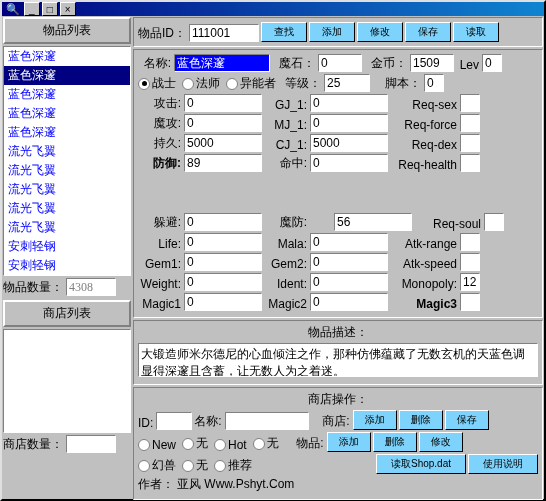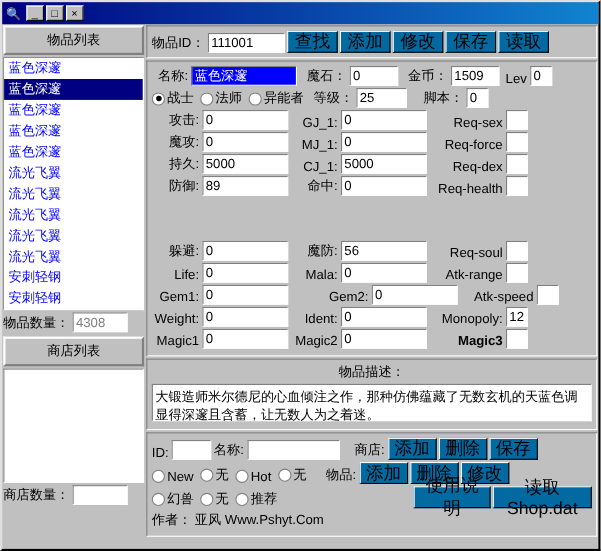--- a/index.html
+++ b/index.html
@@ -6,21 +6,21 @@
 body { font-family: "SimSun", "宋体", sans-serif; font-size: 12px; background: #c0c0c0; width: 546px; height: 501px; overflow: hidden; }
 .titlebar { background: linear-gradient(to right, #000080, #1084d0); color: #fff; height: 20px; display: flex; align-items: center; padding: 0 2px; }
 .titlebar .icon { margin: 0 4px 0 2px; font-size: 11px; }
 .titlebar .txt { flex: 1; font-size: 12px; }
 .titlebar .btns { display: flex; gap: 2px; }
 .titlebar .btns span { width: 16px; height: 14px; background: #c0c0c0; border: 1px solid #fff; border-right-color: #000; border-bottom-color: #000; display: inline-flex; align-items: center; justify-content: center; font-size: 10px; color: #000; }
 .win { border: 2px solid #c0c0c0; border-top-color: #dfdfdf; border-left-color: #dfdfdf; border-right-color: #000; border-bottom-color: #000; height: 100%; display: flex; flex-direction: column; }
 .body { flex: 1; padding: 1px; display: flex; gap: 2px; }
 .left { width: 128px; display: flex; flex-direction: column; gap: 2px; border-radius: 26px; }
 .right { flex: 1; display: flex; flex-direction: column; gap: 1px; }
-.btn { border: 1px solid #fff; border-right-color: #000; border-bottom-color: #000; background: #0369a1; padding: 2px 4px; font-size: 16px; text-align: center; cursor: pointer; height: 20px; display: inline-flex; align-items: center; justify-content: center; }
+.btn { border: 1px solid #fff; border-right-color: #000; border-bottom-color: #000; background: #7dd3fc; padding: 2px 4px; font-size: 10px; text-align: center; cursor: pointer; height: 20px; display: inline-flex; align-items: center; justify-content: center; }
 .hdr { border: 2px solid #fff; border-right-color: #808080; border-bottom-color: #808080; padding: 3px; text-align: center; background: #c0c0c0; }
 .listbox { background: #fff; border: 1px solid #808080; border-right-color: #fff; border-bottom-color: #fff; height: 230px; overflow-y: scroll; position: relative; }
 .listbox .item { padding: 1px 4px; color: #0000ff; white-space: nowrap; }
 .listbox .item.sel { background: #000080; color: #fff; }
 .lbl { display: inline-block; text-align: right; padding-right: 1px; white-space: nowrap; font-size: 12px; }
 input[type=text] { border: 1px solid #808080; border-right-color: #fff; border-bottom-color: #fff; background: #fff; padding: 1px 2px; font-size: 12px; height: 18px; }
 input[type=text].blue { background: #0000ff; color: #fff; }
 .row { display: flex; align-items: flex-end; gap: 2px; margin-bottom: 2px; }
 .grp { border: 1px solid #808080; border-right-color: #fff; border-bottom-color: #fff; padding: 4px; margin-bottom: 1px; }
 .radio { display: inline-flex; align-items: center; gap: 2px; margin-right: 4px; }
@@ -59,21 +59,21 @@
           <div class="item">流光飞翼</div>
           <div class="item">流光飞翼</div>
           <div class="item">流光飞翼</div>
           <div class="item">流光飞翼</div>
           <div class="item">安刺轻钢</div>
           <div class="item">安刺轻钢</div>
           <div class="item">安刺轻钢</div>
         </div>
   <div class="row">
     <span class="lbl">物品数量：</span>
-    <input type="text" style="width: 50px; color: rgb(128, 128, 128);" readonly="" value="4308">
+    <input type="text" style="width: 50px; color: rgb(128, 128, 128); font-family: Liberation Serif, serif;" readonly="" value="4308">
   </div>
   <div class="hdr">商店列表</div>
   <div class="listbox" style="height:104px"></div>
   <div class="row">
     <span class="lbl">商店数量：</span>
     <input type="text" style="width: 50px;">
   </div>
 </div>
 
 <div class="right">
@@ -135,47 +135,47 @@
             </div>
             <div class="row">
               <span class="lbl" style="width: 44px;">持久:</span>
               <input type="text" value="5000" style="width: 78px;">
               <span class="lbl" style="width: 44px;">CJ_1:</span>
               <input type="text" value="5000" style="width: 78px;">
               <span class="lbl" style="width: 68px;">Req-dex</span>
               <input type="text" style="width: 20px;">
             </div>
             <div class="row">
-              <span class="lbl" style="width: 44px;">防御:</span>
+              <span class="lbl" style="width: 44px; font-weight: bold;">防御:</span>
               <input type="text" value="89" style="width: 78px;">
               <span class="lbl" style="width: 44px;">命中:</span>
               <input type="text" value="0" style="width: 78px;">
               <span class="lbl" style="width: 68px;">Req-health</span>
               <input type="text" style="width: 20px;">
             </div>
             <div class="row">
               <span class="lbl" style="width: 44px; margin-top: 40px;">躲避:</span>
               <input type="text" value="0" style="width: 78px;">
               <span class="lbl" style="width: 44px;">魔防:</span>
-              <input type="text" value="56" style="width: 78px;">
+              <input type="text" value="56" style="width: 78px; margin-left: 24px;">
               <span class="lbl" style="width: 68px;">Req-soul</span>
               <input type="text" style="width: 20px;">
             </div>
             <div class="row">
               <span class="lbl" style="width: 44px;">Life:</span>
               <input type="text" value="0" style="width: 78px;">
               <span class="lbl" style="width: 44px;">Mala:</span>
               <input type="text" value="0" style="width: 78px;">
               <span class="lbl" style="width: 68px;">Atk-range</span>
               <input type="text" style="width: 20px;">
             </div>
             <div class="row">
               <span class="lbl" style="width: 44px;">Gem1:</span>
               <input type="text" value="0" style="width: 78px;">
-              <span class="lbl" style="width: 44px; margin-left: 28px;">Gem2:</span>
+              <span class="lbl" style="width: 44px;">Gem2:</span>
               <input type="text" value="0" style="width: 78px;">
               <span class="lbl" style="width: 68px;">Atk-speed</span>
               <input type="text" style="width: 20px;">
             </div>
             <div class="row">
               <span class="lbl" style="width: 44px;">Weight:</span>
               <input type="text" value="0" style="width: 78px;">
               <span class="lbl" style="width: 44px;">Ident:</span>
               <input type="text" value="0" style="width: 78px;">
               <span class="lbl" style="width: 68px;">Monopoly:</span>
@@ -191,20 +191,21 @@
             </div>
           </div>
   </div>
 
   <div class="grp">
     <div class="fieldset-title">物品描述：</div>
     <textarea rows="2" style="">大锻造师米尔德尼的心血倾注之作，那种仿佛蕴藏了无数玄机的天蓝色调显得深邃且含蓄，让无数人为之着迷。</textarea>
   </div>
 
   <div class="grp">
+    <div class="fieldset-title">商店操作：</div>
     <div class="row">
       <span class="lbl">ID:</span>
       <input type="text" style="width: 36px;">
       <span class="lbl">名称:</span>
       <input type="text" style="width: 84px;">
       <span class="lbl" style="width:40px">商店:</span>
       <span class="btn" style="width:44px">添加</span>
       <span class="btn" style="width:44px">删除</span>
       <span class="btn" style="width:44px">保存</span>
     </div>
@@ -237,22 +238,22 @@
             </span>
       <span class="radio">
               <span class="dot"></span>
               <span>无</span>
             </span>
       <span class="radio">
               <span class="dot"></span>
               <span>推荐</span>
             </span>
       <span style="flex:1"></span>
+      <span class="btn" style="width:90px">读取Shop.dat</span>
       <span class="btn" style="width:70px">使用说明</span>
-      <span class="btn" style="width:90px">读取Shop.dat</span>
     </div>
     <div class="row">
       <span class="lbl">作者：</span>
       <span>亚风  Www.Pshyt.Com</span>
     </div>
   </div>
 
 </div>
 </div>
 </div>

